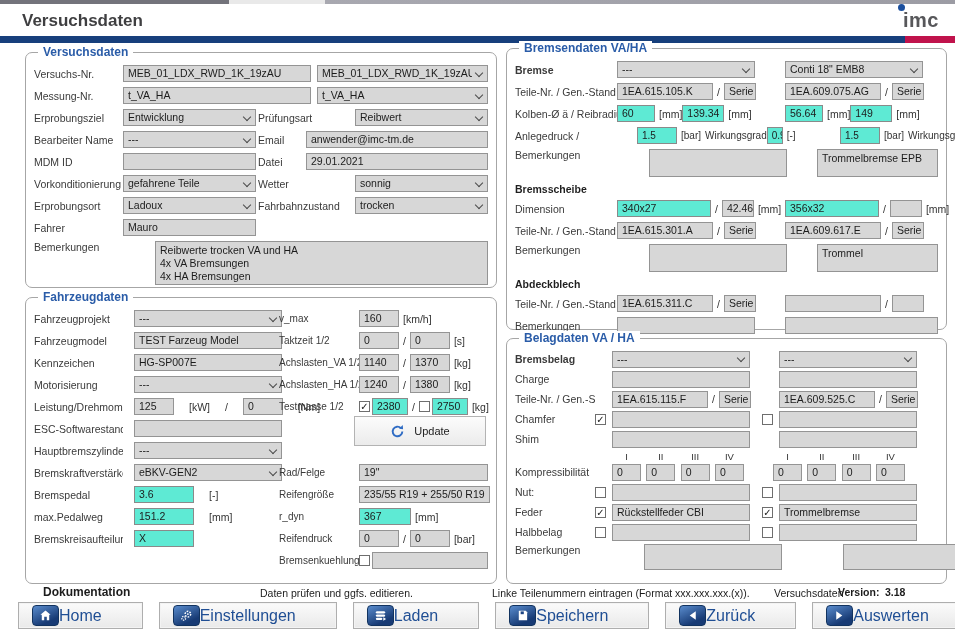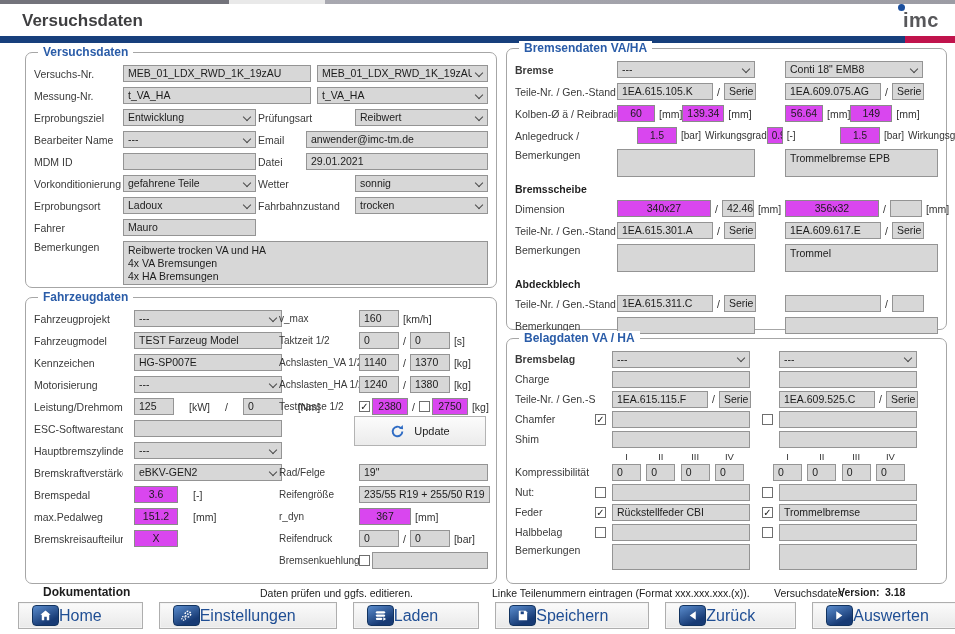--- a/index.html
+++ b/index.html
@@ -30,27 +30,27 @@
   .lab { flex:none; color:#3a3a3a; white-space:nowrap; overflow:hidden; }
   .bold { font-weight:bold; color:#1f1f1f; }
   .w48{width:48px}.w72{width:72px}.w89{width:89px}.w97{width:97px}
   .rlab { flex:none; width:80px; font-size:10px; color:#3a3a3a; white-space:nowrap; overflow:hidden; }
   .lhalf1 { width:224px; display:flex; align-items:center; flex:none; }
   .lhalf  { width:245px; display:flex; align-items:center; flex:none;gap:11px; }
   .rhalf  { flex:1; display:flex; align-items:center; }
 
   .tb { flex:none; height:17px; line-height:15px; background:#d7d7d7; border:1px solid #949494;
         padding:0 4px; color:#1c1c1c; overflow:hidden; white-space:nowrap; }
-  .tb.dark { background:#d946ef; border-color:#8a8a8a;text-align:center; }
+  .tb.dark { background:#5eead4; border-color:#8a8a8a; }
   .grow { flex:1; }
   .w27{width:16px}.w28{width:40px}.w29{width:29px}.w32{width:32px}.w36{width:36px}
-  .w38{width:38px}.w40{width:40px}.w42{width:42px}.w44{width:44px}.w52{width:52px}.w94{width:94px}
+  .w38{width:38px}.w40{width:40px}.w42{width:42px}.w44{width:60px}.w52{width:52px}.w94{width:94px}
   .w96{width:96px}.w133{width:133px}.w138{width:138px}
   .w148{width:148px}.w188{width:188px}
-  .ml { white-space:pre-line; line-height:13px; padding:2px 4px; height:44px; }
+  .ml { white-space:pre-line; line-height:13px; padding:2px 4px; height:44px;margin-left:32px; }
   .h26 { height:26px; } .h28 { height:28px; }
 
   .dd { display:flex; align-items:center; padding-right:4px; }
   .dd .val { flex:1; overflow:hidden; white-space:nowrap; }
   .chev { flex:none; width:8px; height:8px; position:relative; margin-left:3px; }
   .chev::before { content:""; position:absolute; left:1px; top:0; width:5px; height:5px;
     border-right:1.4px solid #4a4a4a; border-bottom:1.4px solid #4a4a4a; transform:rotate(45deg); }
 
   .cb { flex:none; width:11px; height:11px; background:#fff; border:1px solid #6e6e6e;
         font-size:10px; line-height:10px; text-align:center; color:#1a1a1a; margin-right:2px; }

